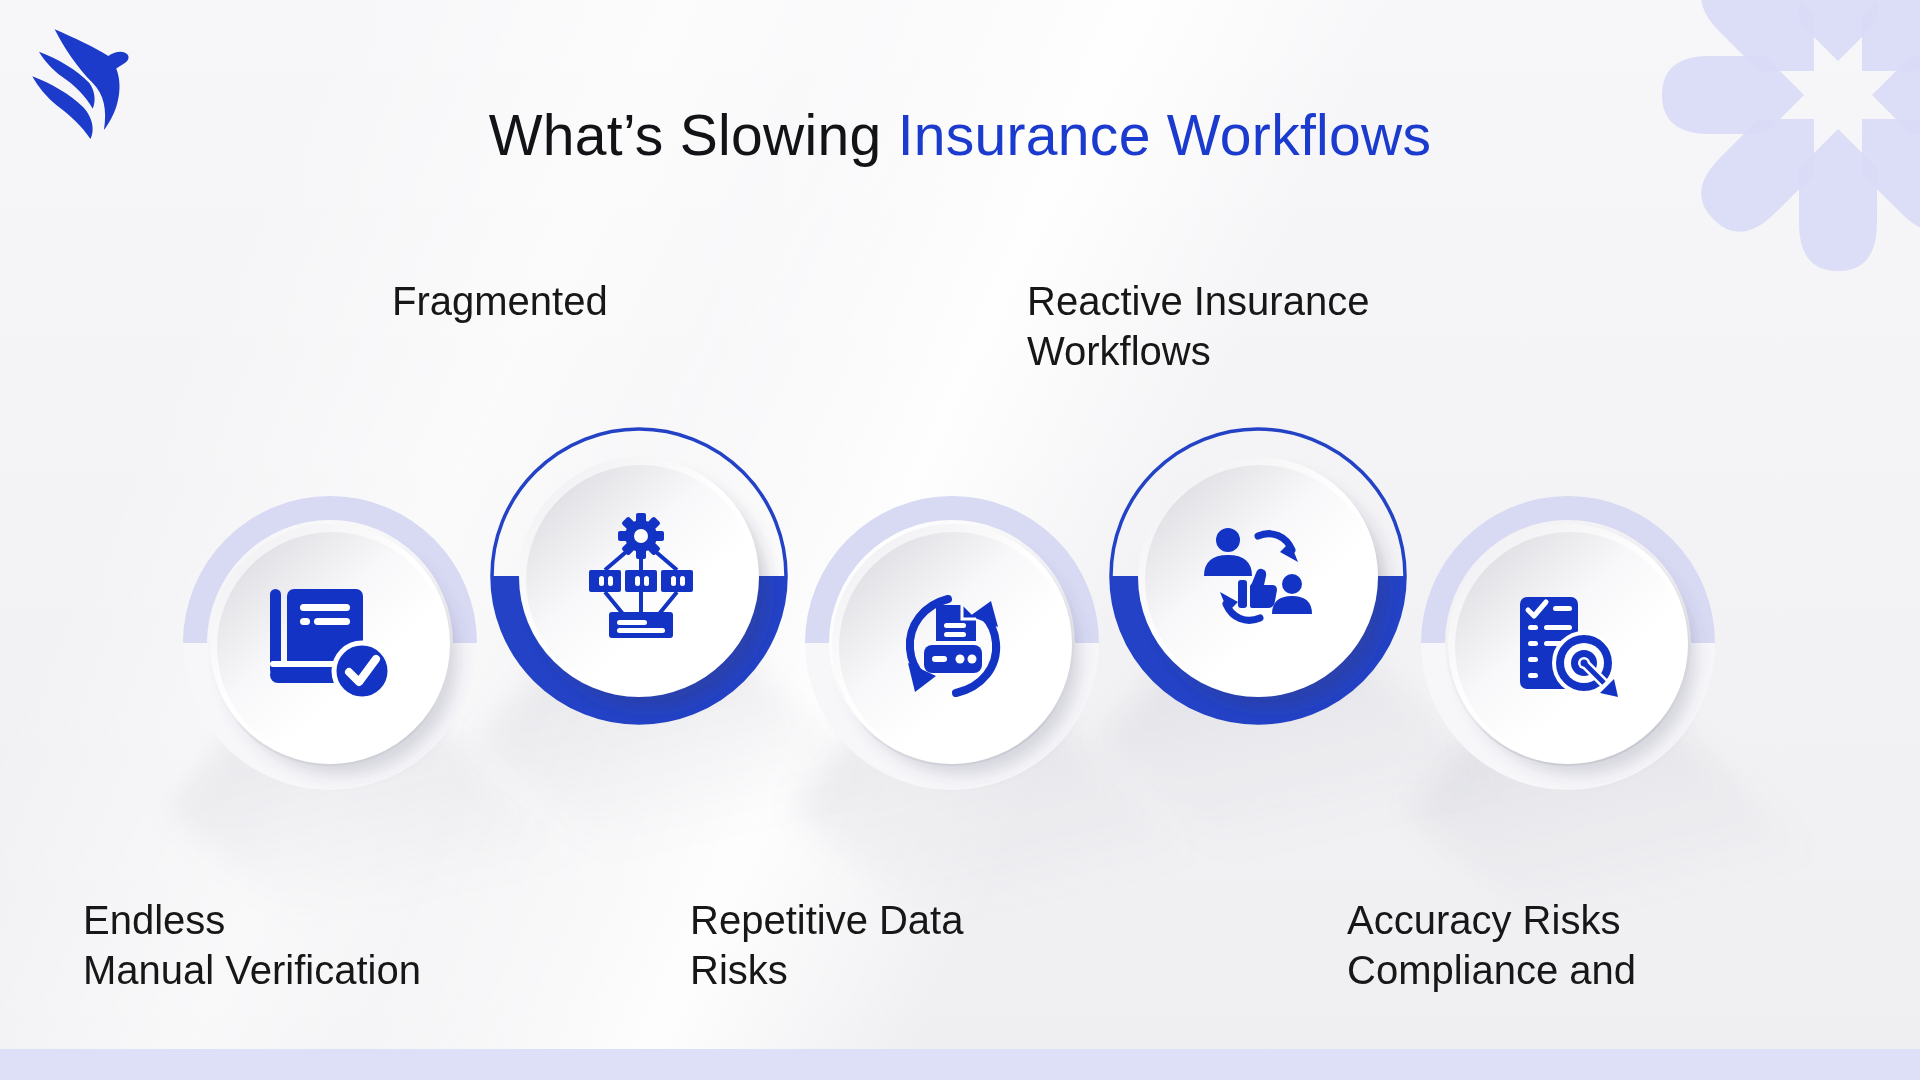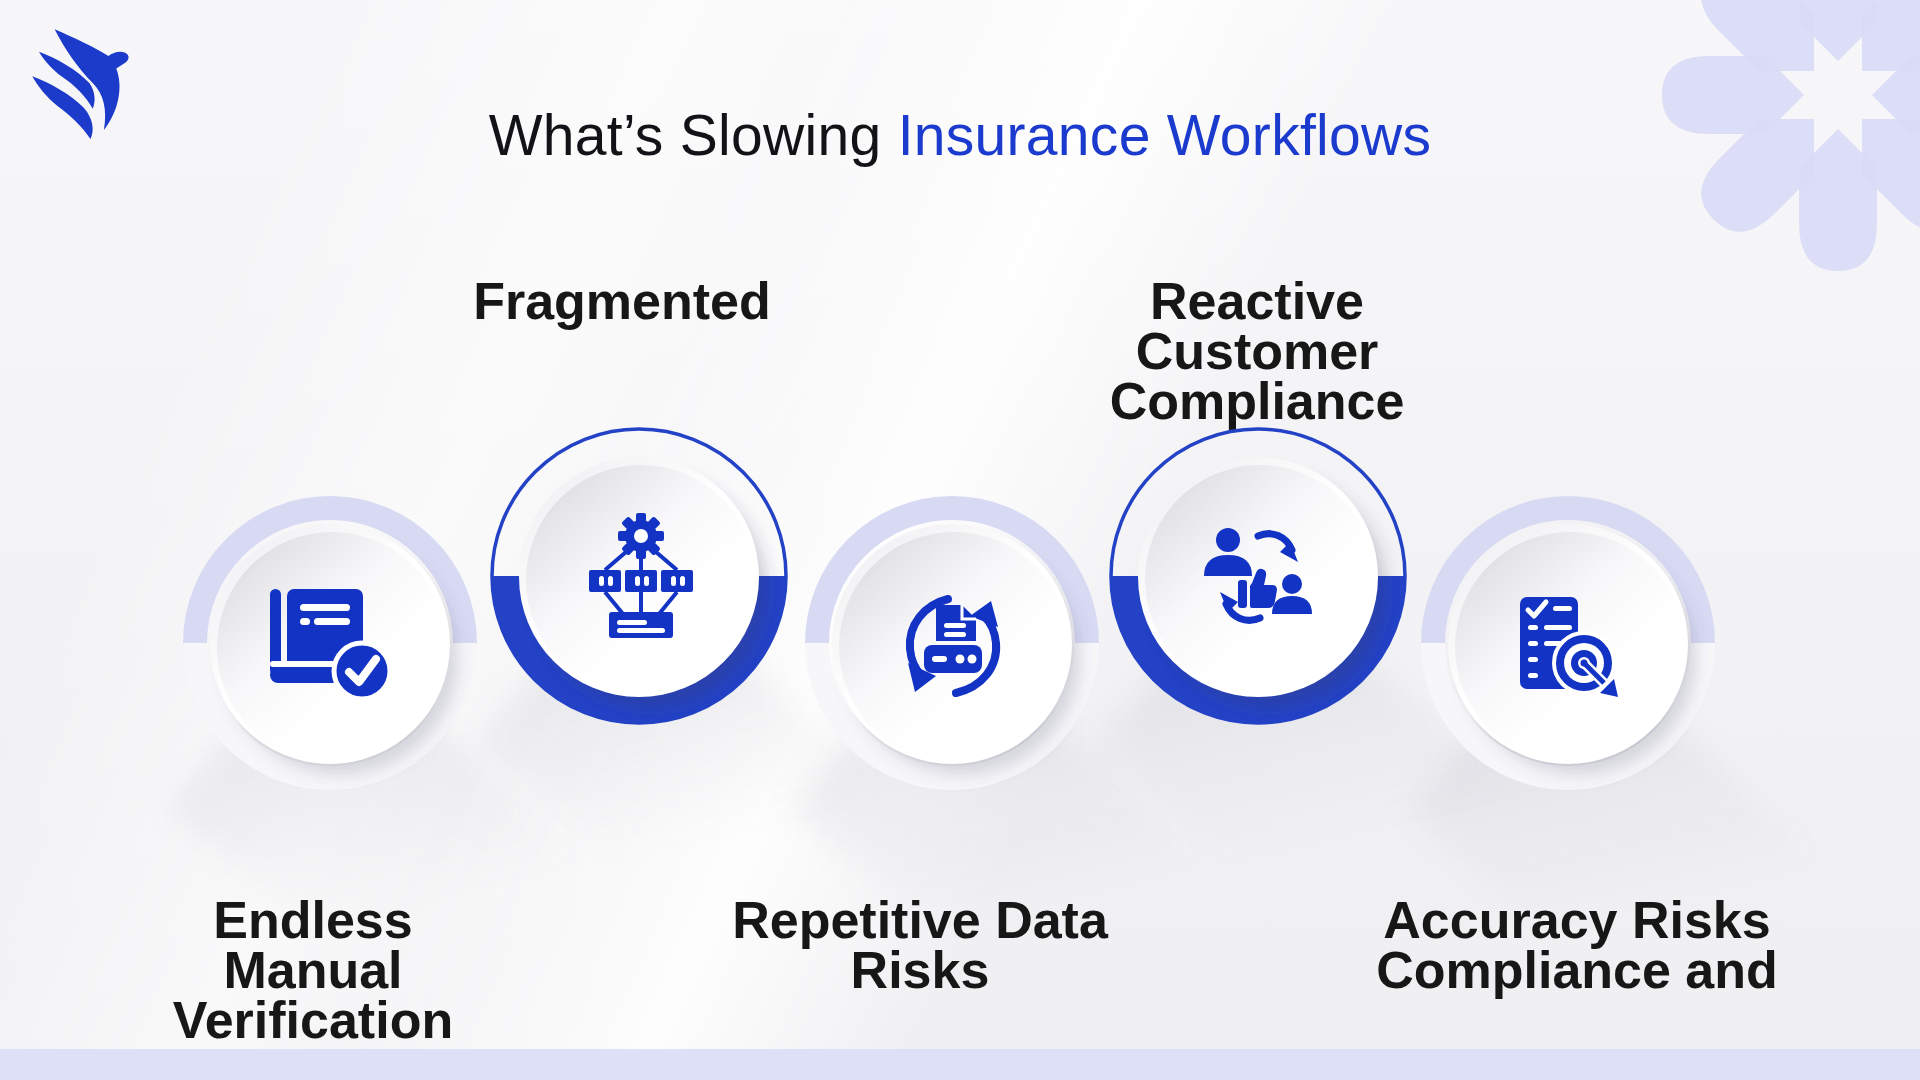--- a/index.html
+++ b/index.html
@@ -24,22 +24,22 @@
   .title .blue{color:#1b3ace;}
   .medallion{position:absolute;width:300px;height:300px;}
   .medallion svg{position:relative;z-index:1;display:block;}
   .medallion .long-shadow{
     position:absolute;left:130px;top:150px;width:330px;height:240px;
     background:linear-gradient(125deg, rgba(104,106,130,0.16) 0%, rgba(104,106,130,0.05) 45%, rgba(104,106,130,0) 70%);
     transform:rotate(42deg);transform-origin:8% 8%;
     filter:blur(14px);z-index:0;
   }
   .step-label{
-    position:absolute;width:460px;text-align:center;
-    font-size:52px;line-height:50px;font-weight:700;color:#171717;
+    position:absolute;width:460px;text-align:left;
+    font-size:40px;line-height:50px;font-weight:400;color:#171717;
   }
   .step-label span{display:block;}
   .label-above{top:276px;}
   .label-below{top:876px;margin-top:19px;}
   .bottom-bar{position:absolute;left:0;bottom:0;width:1920px;height:31px;background:#dee0f8;}
 </style>
 </head>
 <body>
 
 <div class="canvas">
@@ -201,22 +201,22 @@
       <path d="M0,-34 L-39,-73 L-39,-128 Q-39,-176 0,-176 Q39,-176 39,-128 L39,-73 Z" transform="rotate(315)"></path>
     </g>
   </svg>
 
   <div class="title"><span>What’s Slowing </span><span class="blue">Insurance Workflows</span></div>
 
   <div class="step-label label-above" style="left:392px">
     <span>Fragmented</span>
   </div>
   <div class="step-label label-above" style="left:1027px">
-    <span>Reactive Customer</span>
-    <span>Compliance</span>
+    <span>Reactive Insurance</span>
+    <span>Workflows</span>
   </div>
 
   <div class="medallion" style="left:180px;top:493px">
     <div class="long-shadow"></div>
     <svg width="300" height="300" viewBox="0 0 300 300">
       <use href="#medallion-lavender"></use>
       <use href="#icon-book-check"></use>
     </svg>
   </div>
 

